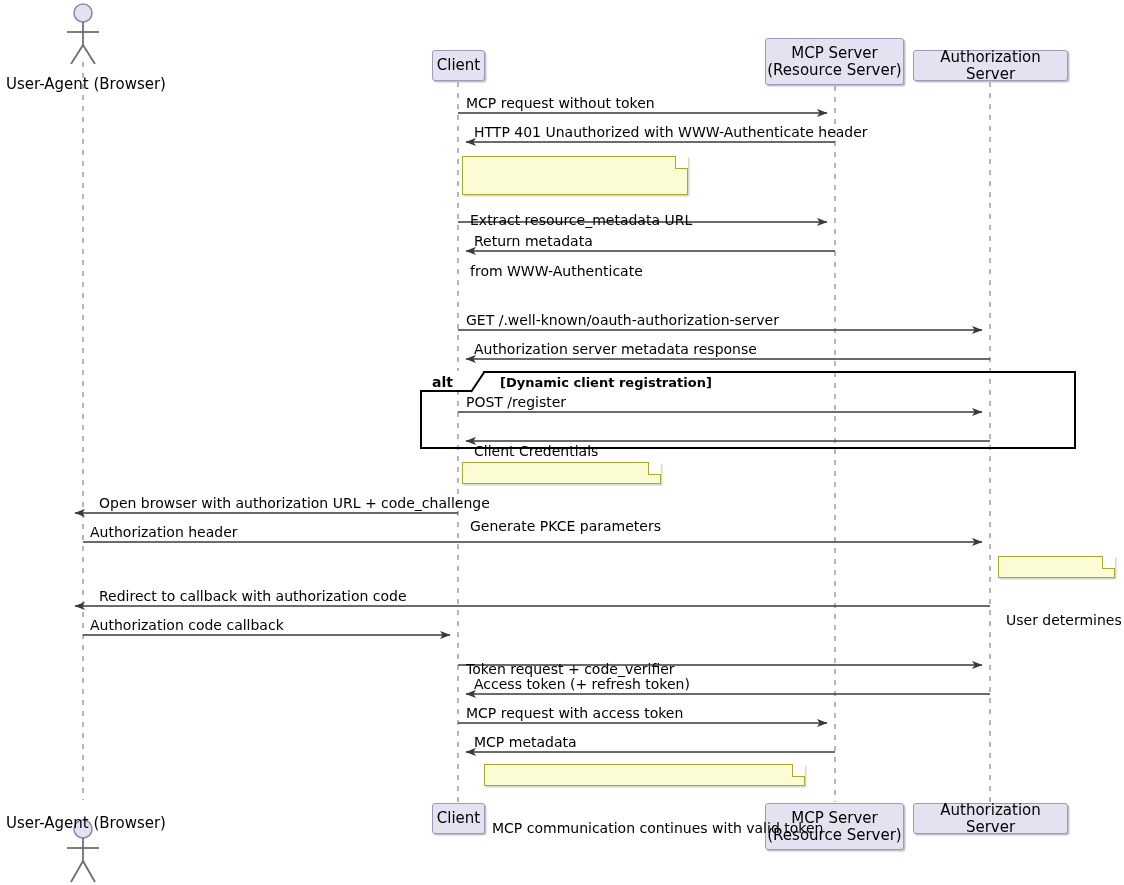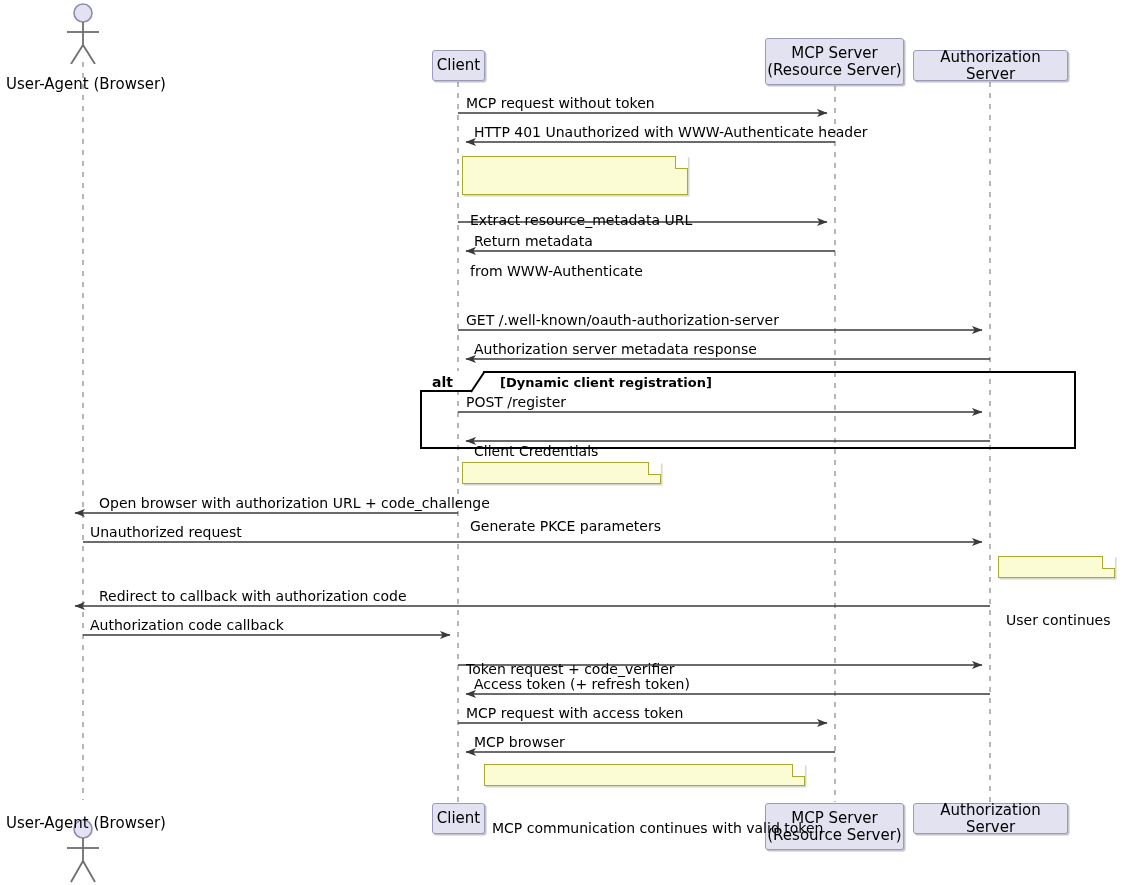--- a/index.html
+++ b/index.html
@@ -181,43 +181,43 @@
   </svg>
 
   <div class="msg" style="left:466px;top:95px;">MCP request without token</div>
   <div class="msg" style="left:474px;top:124px;">HTTP 401 Unauthorized with WWW-Authenticate header</div>
   <div class="msg" style="left:474px;top:233px;">Return metadata</div>
   <div class="msg" style="left:466px;top:312px;">GET /.well-known/oauth-authorization-server</div>
   <div class="msg" style="left:474px;top:341px;">Authorization server metadata response</div>
   <div class="msg" style="left:466px;top:394px;">POST /register</div>
   <div class="msg" style="left:474px;top:423px;margin-top:20px;">Client Credentials</div>
   <div class="msg" style="left:99px;top:495px;">Open browser with authorization URL + code_challenge</div>
-  <div class="msg" style="left:90px;top:524px;">Unauthorized request</div>
+  <div class="msg" style="left:90px;top:524px;">Authorization header</div>
   <div class="msg" style="left:99px;top:588px;">Redirect to callback with authorization code</div>
   <div class="msg" style="left:90px;top:617px;">Authorization code callback</div>
   <div class="msg" style="left:466px;top:661px;">Token request + code_verifier</div>
   <div class="msg" style="left:474px;top:676px;">Access token (+ refresh token)</div>
   <div class="msg" style="left:466px;top:705px;">MCP request with access token</div>
-  <div class="msg" style="left:474px;top:734px;">MCP browser</div>
+  <div class="msg" style="left:474px;top:734px;">MCP metadata</div>
 
   <div class="note" style="left:462px;top:156px;width:226px;height:39px;">
     <div class="fold"></div>
     <div>Extract resource_metadata URL</div>
     <div>from WWW-Authenticate</div>
   </div>
 
 
   <div class="note" style="left:462px;top:462px;width:199px;height:22px;">
     <div class="fold"></div>
     <div>Generate PKCE parameters</div>
   </div>
 
   <div class="note" style="left:998px;top:556px;width:117px;height:22px;">
     <div class="fold"></div>
-    <div>User continues</div>
+    <div>User determines</div>
   </div>
 
   <div class="note" style="left:484px;top:764px;width:321px;height:22px;">
     <div class="fold"></div>
     <div>MCP communication continues with valid token</div>
   </div>
 
 </div>
 
 </body></html>

